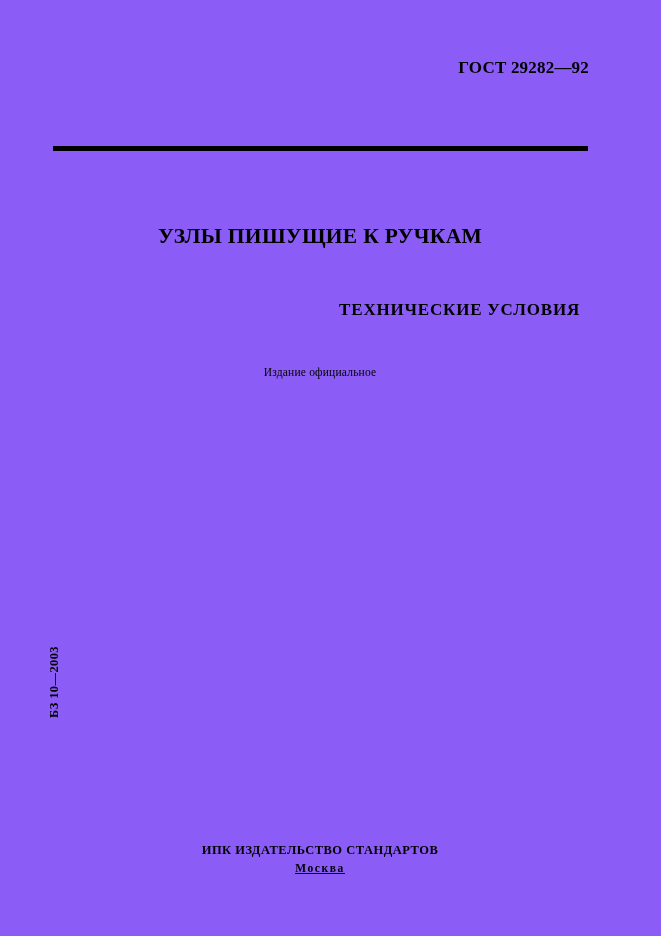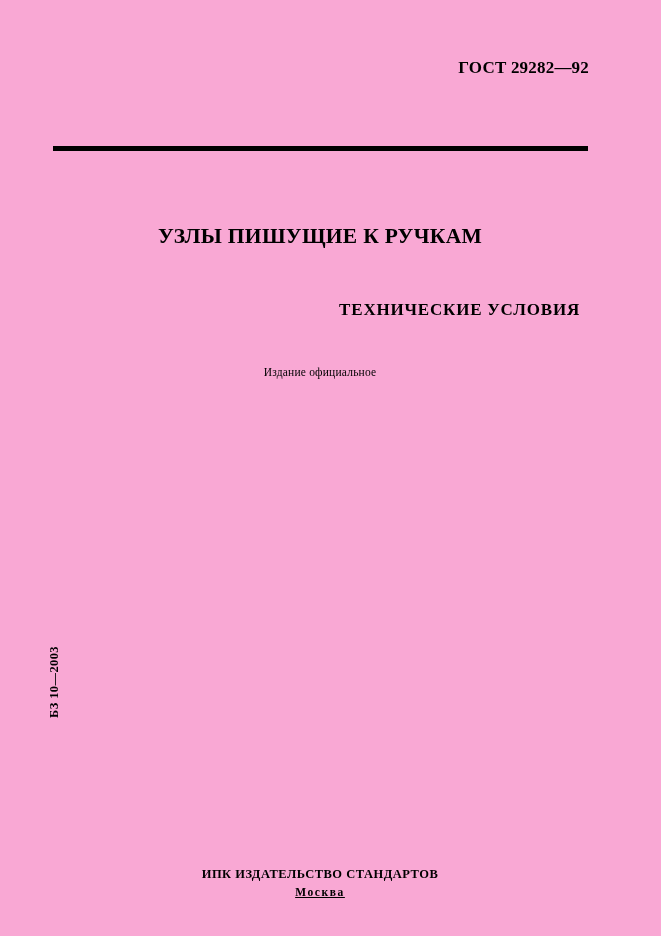--- a/index.html
+++ b/index.html
@@ -4,21 +4,21 @@
 <style>
   html, body {
     margin: 0;
     padding: 0;
     background: #ffffff;
   }
   .page {
     position: relative;
     width: 661px;
     height: 936px;
-    background: #f9a8d4;
+    background: #8b5cf6;
     overflow: hidden;
     font-family: "Liberation Serif", serif;
     color: #000000;
   }
 
   .gost-number {
     position: absolute;
     top: 58px;
     right: 72px;
     font-family: "Liberation Serif", serif;
@@ -99,21 +99,20 @@
     transform-origin: left top;
     white-space: nowrap;
   }
 
   .publisher {
     position: absolute;
     top: 843px;
     left: 60px;
     width: 520px;
     text-align: center;
-    margin-top: 24px;
   }
   .publisher-name {
     font-family: "Liberation Serif", serif;
     font-weight: bold;
     font-size: 12.5px;
     letter-spacing: 0.5px;
   }
   .publisher-city {
     font-family: "Liberation Serif", serif;
     font-weight: bold;

